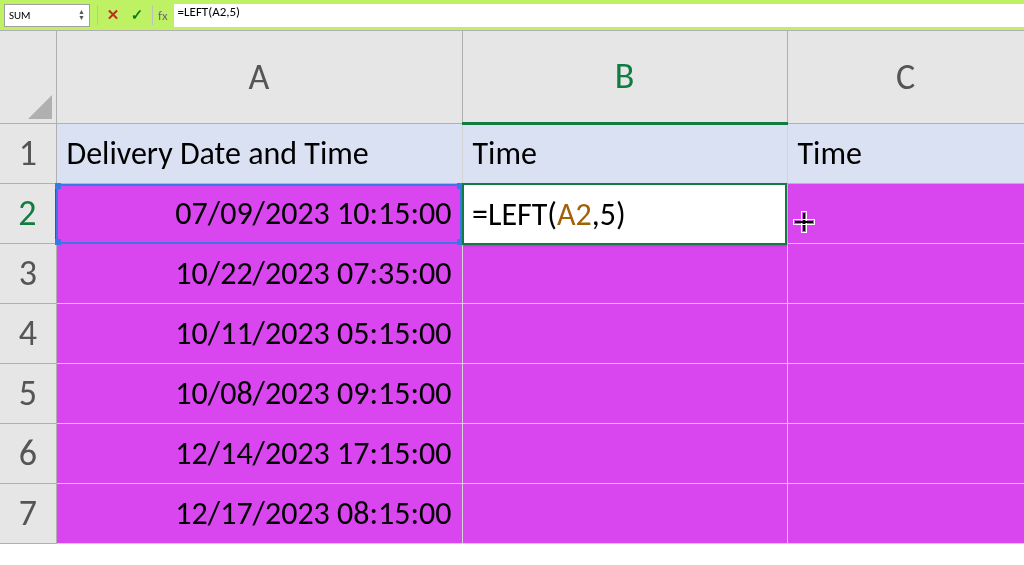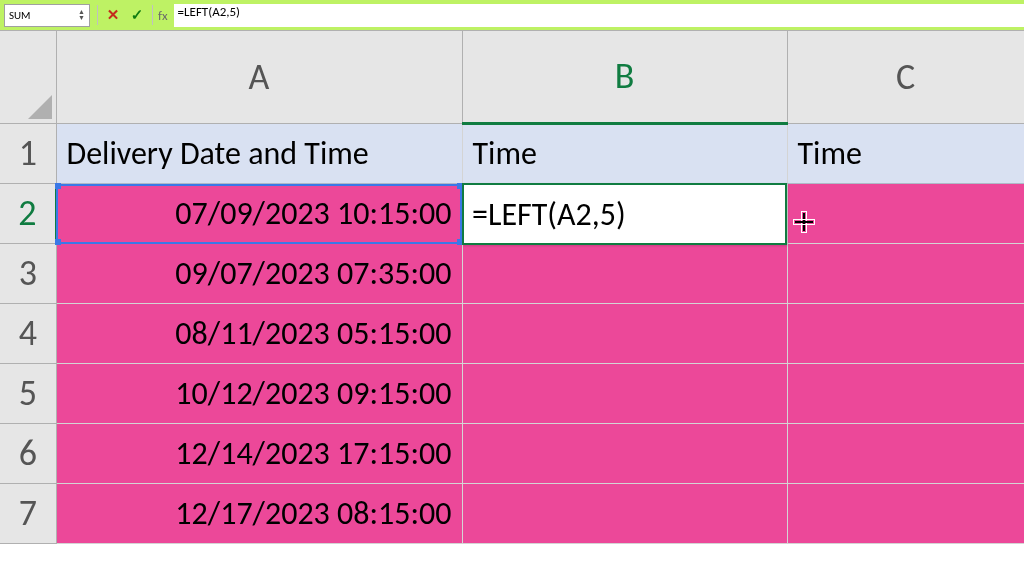--- a/index.html
+++ b/index.html
@@ -127,21 +127,21 @@
       border-right: 3px solid #107c41;
     }
     td.cell {
       border-right: 1px solid #d4d4d4;
       border-bottom: 1px solid #d4d4d4;
       font-size: 32px;
       padding: 0 10px;
       height: 60px;
       text-align: right;
       color: #000000;
-      background: #ec4899;
+      background: #d946ef;
       position: relative;
     }
     tr.header-row td.cell {
       background: #d9e1f2;
       text-align: left;
       font-size: 32px;
       border-bottom: 1px solid #b0b8c8;
     }
     td.cell.col-a-data { text-align: right; padding-right: 10px; }
     .ref-highlight {
@@ -160,21 +160,21 @@
       border: 2px solid #107c41;
       background: #ffffff;
       font-size: 32px;
       padding: 0 8px;
       display: flex;
       align-items: center;
       box-shadow: 1px 1px 2px rgba(0,0,0,0.15);
     }
     .formula-text { white-space: nowrap; }
     .fn-black { color: #000000; }
-    .ref-blue { color: #000000; }
+    .ref-blue { color: #a16207; }
     .cursor-plus {
       position: absolute;
       font-size: 20px;
       color: #000;
       pointer-events: none;
     }
     .cursor-plus::before {
       content: "";
       position: absolute;
       left: 5px; top: -3px;
@@ -234,33 +234,33 @@
       <td class="cell">Time</td>
     </tr>
     <tr>
       <th class="row-header active-row">2</th>
       <td class="cell col-a-data">07/09/2023 10:15:00</td>
       <td class="cell"></td>
       <td class="cell"></td>
     </tr>
     <tr>
       <th class="row-header">3</th>
-      <td class="cell col-a-data">09/07/2023 07:35:00</td>
+      <td class="cell col-a-data">10/22/2023 07:35:00</td>
       <td class="cell"></td>
       <td class="cell"></td>
     </tr>
     <tr>
       <th class="row-header">4</th>
-      <td class="cell col-a-data">08/11/2023 05:15:00</td>
+      <td class="cell col-a-data">10/11/2023 05:15:00</td>
       <td class="cell"></td>
       <td class="cell"></td>
     </tr>
     <tr>
       <th class="row-header">5</th>
-      <td class="cell col-a-data">10/12/2023 09:15:00</td>
+      <td class="cell col-a-data">10/08/2023 09:15:00</td>
       <td class="cell"></td>
       <td class="cell"></td>
     </tr>
     <tr>
       <th class="row-header">6</th>
       <td class="cell col-a-data">12/14/2023 17:15:00</td>
       <td class="cell"></td>
       <td class="cell"></td>
     </tr>
     <tr>

